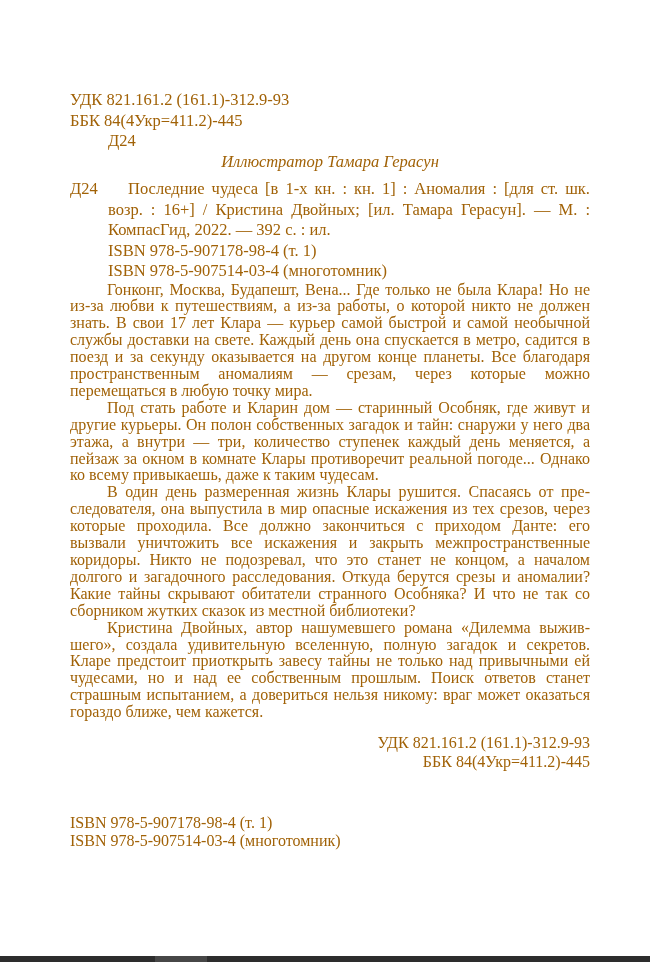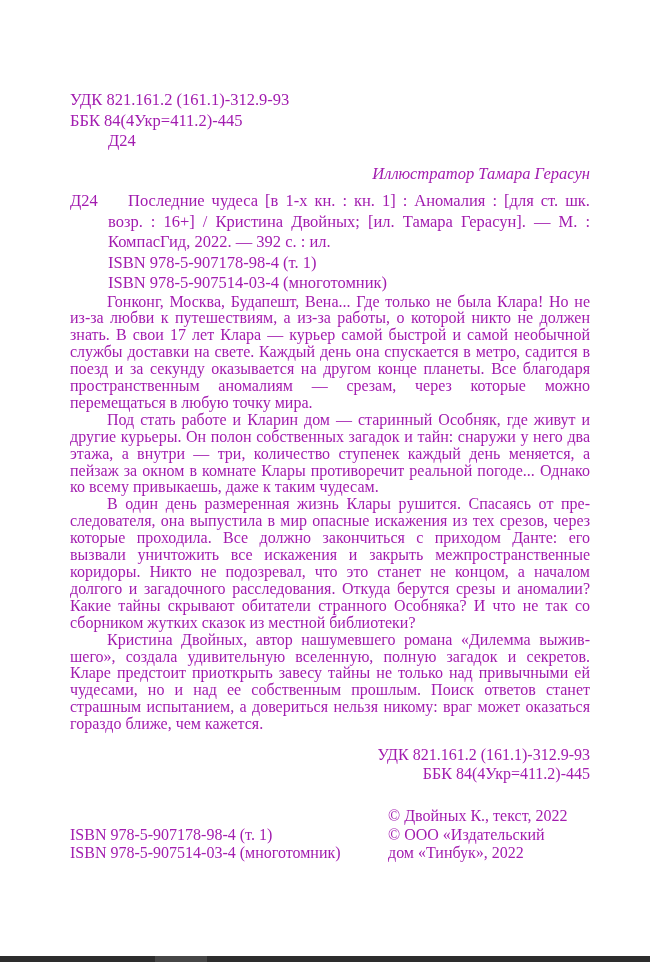--- a/index.html
+++ b/index.html
@@ -18,25 +18,25 @@
     top: 90px;
     width: 520px;
   }
 
   
   .codes-top { font-size: 16.5px; line-height: 20.5px; }
   .codes-top .author-sign { margin-left: 38px; }
 
   
   .illustrator {
-    margin-top: 12px;
+    margin-top: 0;
     font-size: 16.5px;
     line-height: 20.5px;
     font-style: italic;
-    text-align: right;
+    text-align: center;
   }
 
   
   .record {
     margin-top: 7px;
     margin-left: 38px;
     font-size: 16.5px;
     line-height: 20.5px;
   }
   .record .author { font-weight: bold; }
@@ -110,21 +110,21 @@
     left: 155px;
     width: 52px;
     top: 0;
     bottom: 0;
   }
 </style>
 </head>
 <body>
 
 <div class="page" style="background: rgb(255, 255, 255);">
-  <div class="content" style="color: #a21caf;">
+  <div class="content" style="color: #a16207;">
 
     <div class="codes-top">
       <div>УДК 821.161.2 (161.1)-312.9-93</div>
       <div>ББК 84(4Укр=411.2)-445</div>
       <div class="author-sign">Д24</div>
     </div>
 
     <div class="illustrator">Иллюстратор Тамара Герасун</div>
 
     <div class="record">
@@ -143,25 +143,20 @@
       <p>Кристина Двойных, автор нашумевшего романа «Дилемма выжив­шего», создала удивительную вселенную, полную загадок и секретов. Кларе предстоит приоткрыть завесу тайны не только над привыч­ными ей чудесами, но и над ее собственным прошлым. Поиск отве­тов станет страшным испытанием, а довериться нельзя никому: враг может оказаться гораздо ближе, чем кажется.</p>
     </div>
 
     <div class="codes-bottom">
       <div>УДК 821.161.2 (161.1)-312.9-93</div>
       <div>ББК 84(4Укр=411.2)-445</div>
     </div>
 
 
     <div class="imprint">
-      <div class="copyright-col">
-        <div>© Двойных К., текст, 2022</div>
-        <div>© ООО «Издательский</div>
-        <div>дом «Тинбук», 2022</div>
-      </div>
       <div class="isbn-col">
         <div>ISBN 978-5-907178-98-4 (т. 1)</div>
         <div>ISBN 978-5-907514-03-4 (многотомник)</div>
       </div>
     </div>
 
   </div>
 
   <div class="footer-bar" style="background: rgb(45, 45, 45);">
     <div class="accent" style="background: rgb(71, 71, 71);"></div>

